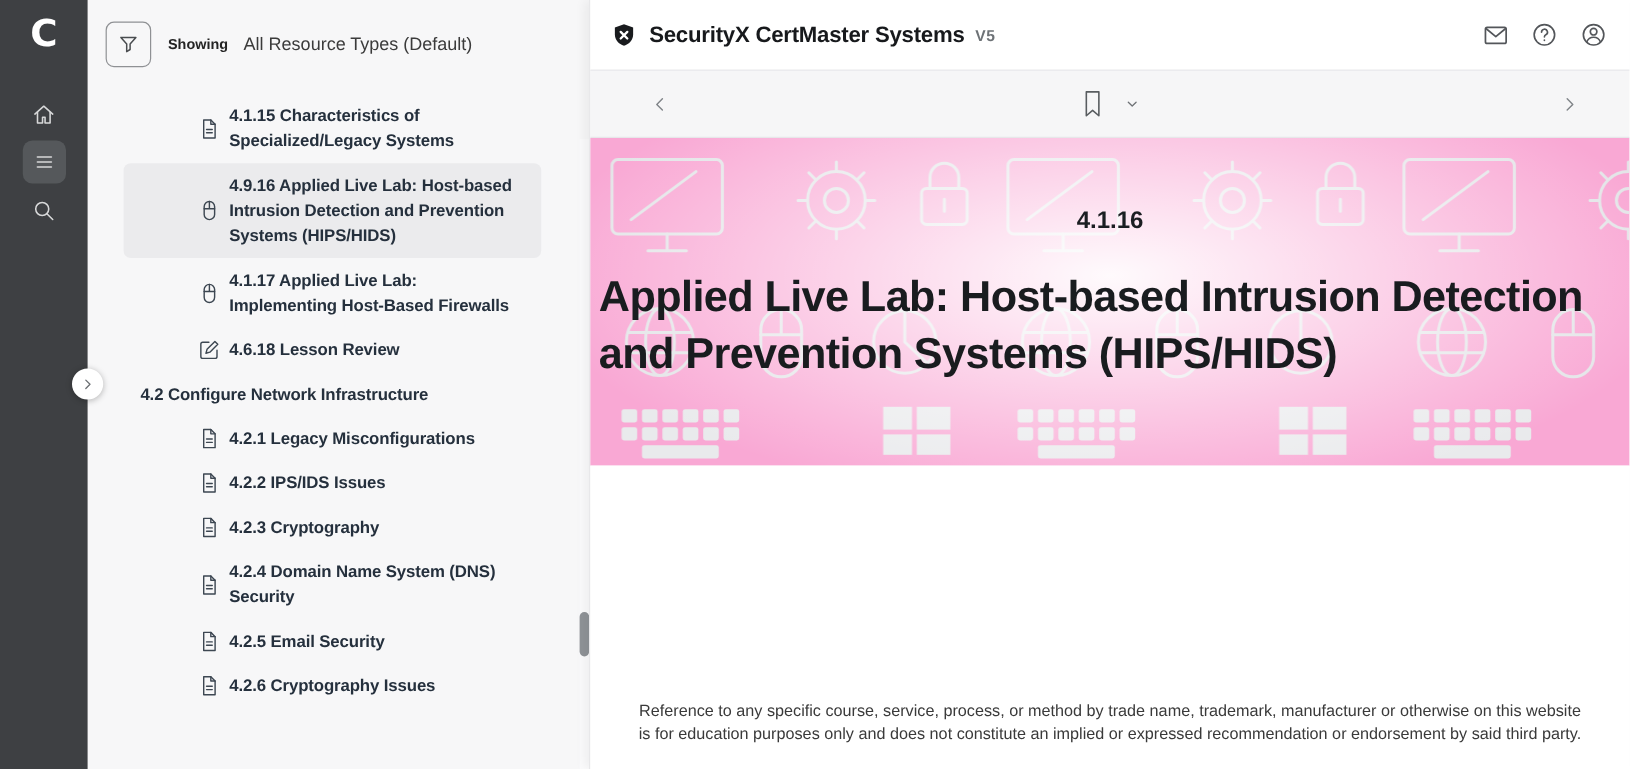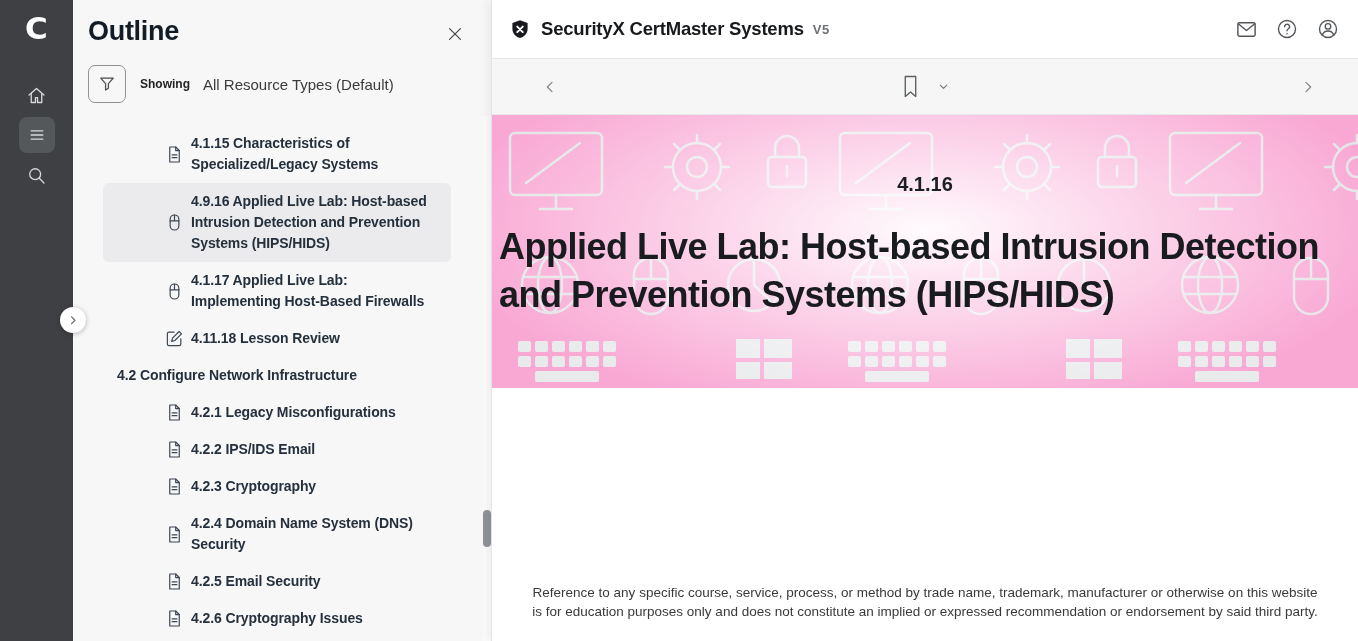--- a/index.html
+++ b/index.html
@@ -121,28 +121,20 @@
     </nav>
   </aside>
 
   <button class="expand-btn">
     <svg class="stroke" width="12" height="12" viewBox="0 0 24 24" stroke="#6b6f73" stroke-width="2.2">
       <path d="M9 5.5 16 12.5 9 19.5"></path>
     </svg>
   </button>
 
   <section class="outline-panel">
-    <div class="outline-head">
-      <h1>Outline</h1>
-      <button class="close-btn">
-        <svg class="stroke" width="20" height="20" viewBox="0 0 24 24" stroke="#4b4b4b" stroke-width="1.5">
-          <path d="M5.5 5.5 18.5 18.5M18.5 5.5 5.5 18.5"></path>
-        </svg>
-      </button>
-    </div>
 
     <div class="filter-row">
       <button class="filter-btn">
         <svg class="stroke" width="20" height="20" viewBox="0 0 24 24" stroke="#4a4d50" stroke-width="1.5">
           <path d="M4.5 5h15l-5.8 6.5v5.6l-3.4 2.2v-7.8z"></path>
         </svg>
       </button>
       <span class="showing">Showing</span>
       <span class="showing-val">All Resource Types (Default)</span>
     </div>
@@ -182,21 +174,21 @@
     <span class="o-label">4.1.17 Applied Live Lab: Implementing Host-Based Firewalls</span>
   </div>
         <div class="o-item topic">
     <span class="o-icon">
 
       <svg class="stroke edit-icon" viewBox="0 0 24 24" stroke-width="1.5" style="display: block;">
         <path d="M20 12.5V19a2 2 0 0 1-2 2H5a2 2 0 0 1-2-2V6a2 2 0 0 1 2-2h6.5"></path>
         <path d="M17.8 3.2l3 3L12.5 14.5l-4.1 1.1 1.1-4.1z"></path>
       </svg>
     </span>
-    <span class="o-label">4.11.18 Lesson Review</span>
+    <span class="o-label">4.6.18 Lesson Review</span>
   </div>
         <div class="o-item section">
 
     <span class="o-label">4.2 Configure Network Infrastructure</span>
   </div>
         <div class="o-item topic">
     <span class="o-icon">
       <svg class="stroke document-icon" viewBox="0 0 24 24" stroke-width="1.5" style="display: block;">
         <path d="M6 2.5h7.5L18 7v14.5H6z"></path>
               <path d="M13.5 2.5V7H18"></path>
@@ -208,21 +200,21 @@
   </div>
         <div class="o-item topic">
     <span class="o-icon">
       <svg class="stroke document-icon" viewBox="0 0 24 24" stroke-width="1.5" style="display: block;">
         <path d="M6 2.5h7.5L18 7v14.5H6z"></path>
               <path d="M13.5 2.5V7H18"></path>
               <path d="M9 12.5h6M9 16h6"></path>
       </svg>
 
     </span>
-    <span class="o-label">4.2.2 IPS/IDS Email</span>
+    <span class="o-label">4.2.2 IPS/IDS Issues</span>
   </div>
         <div class="o-item topic">
     <span class="o-icon">
       <svg class="stroke document-icon" viewBox="0 0 24 24" stroke-width="1.5" style="display: block;">
         <path d="M6 2.5h7.5L18 7v14.5H6z"></path>
               <path d="M13.5 2.5V7H18"></path>
               <path d="M9 12.5h6M9 16h6"></path>
       </svg>
 
     </span>

